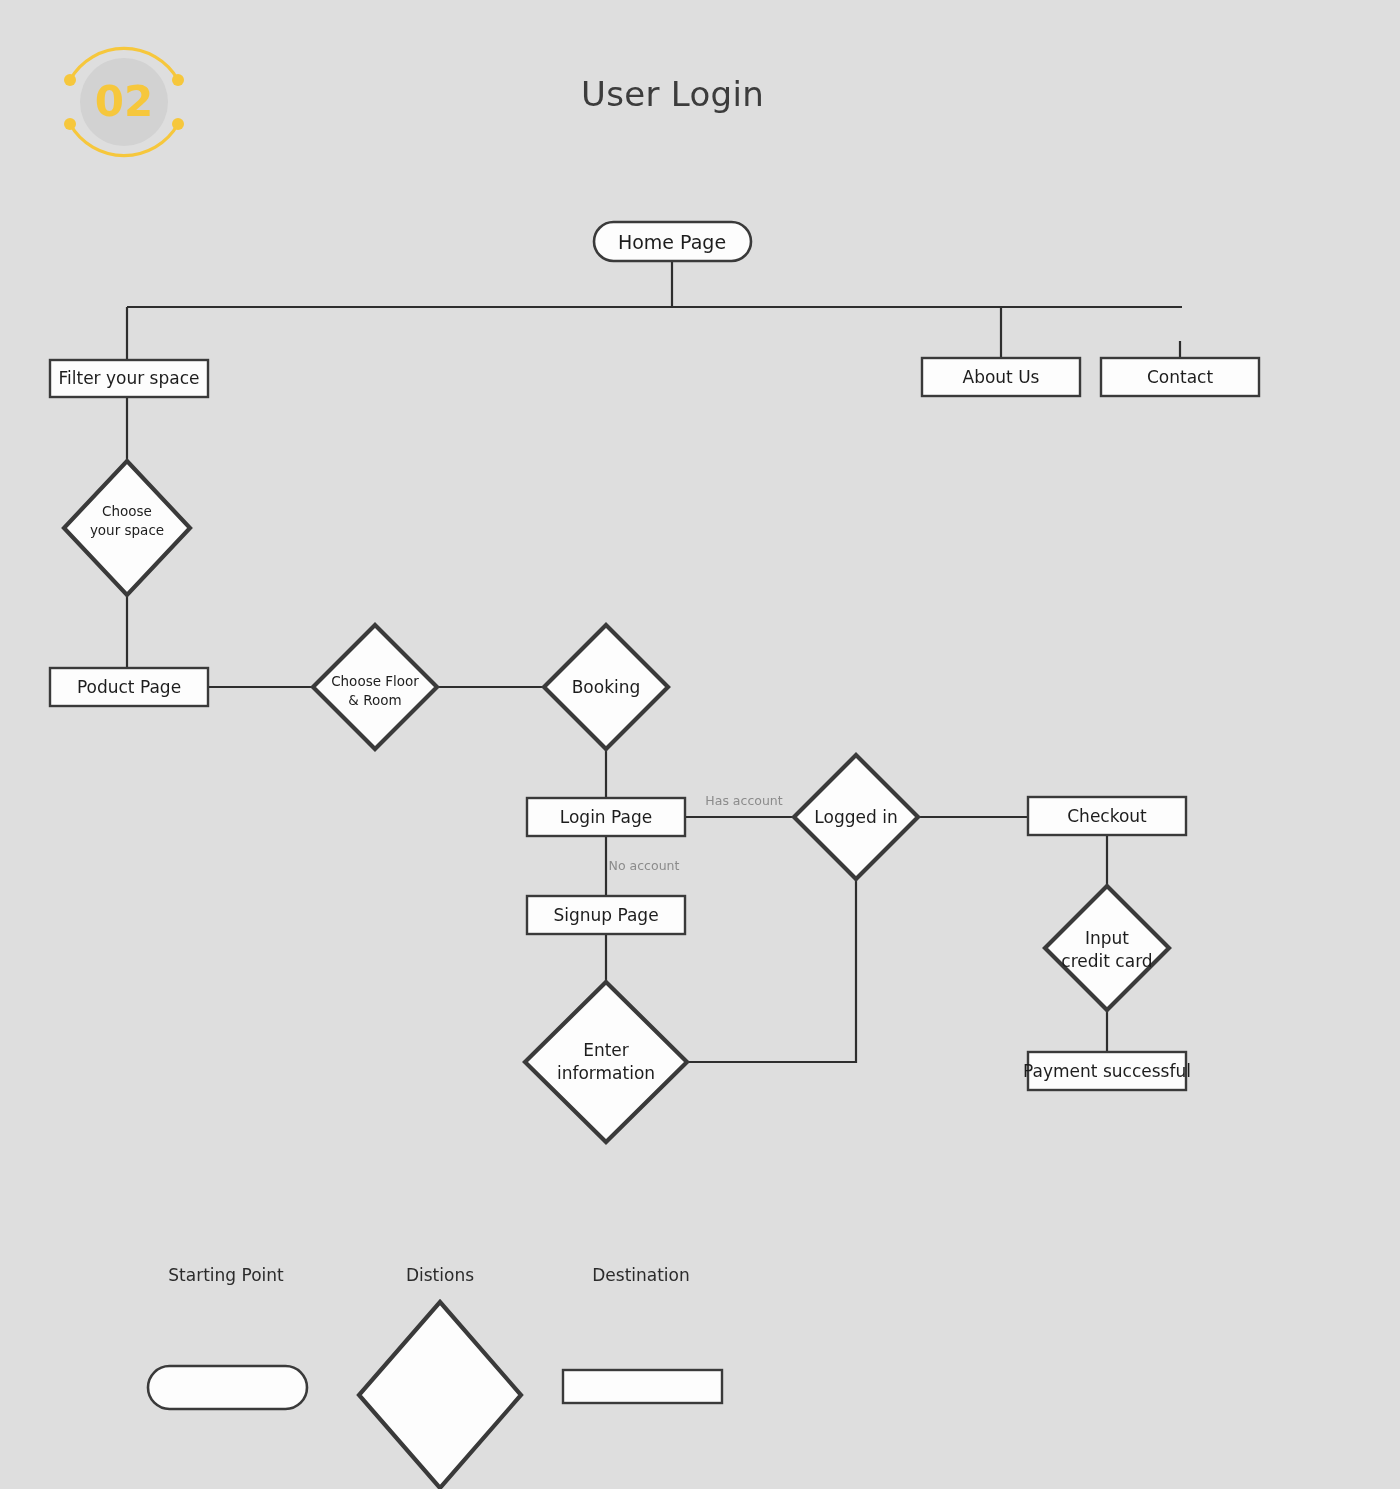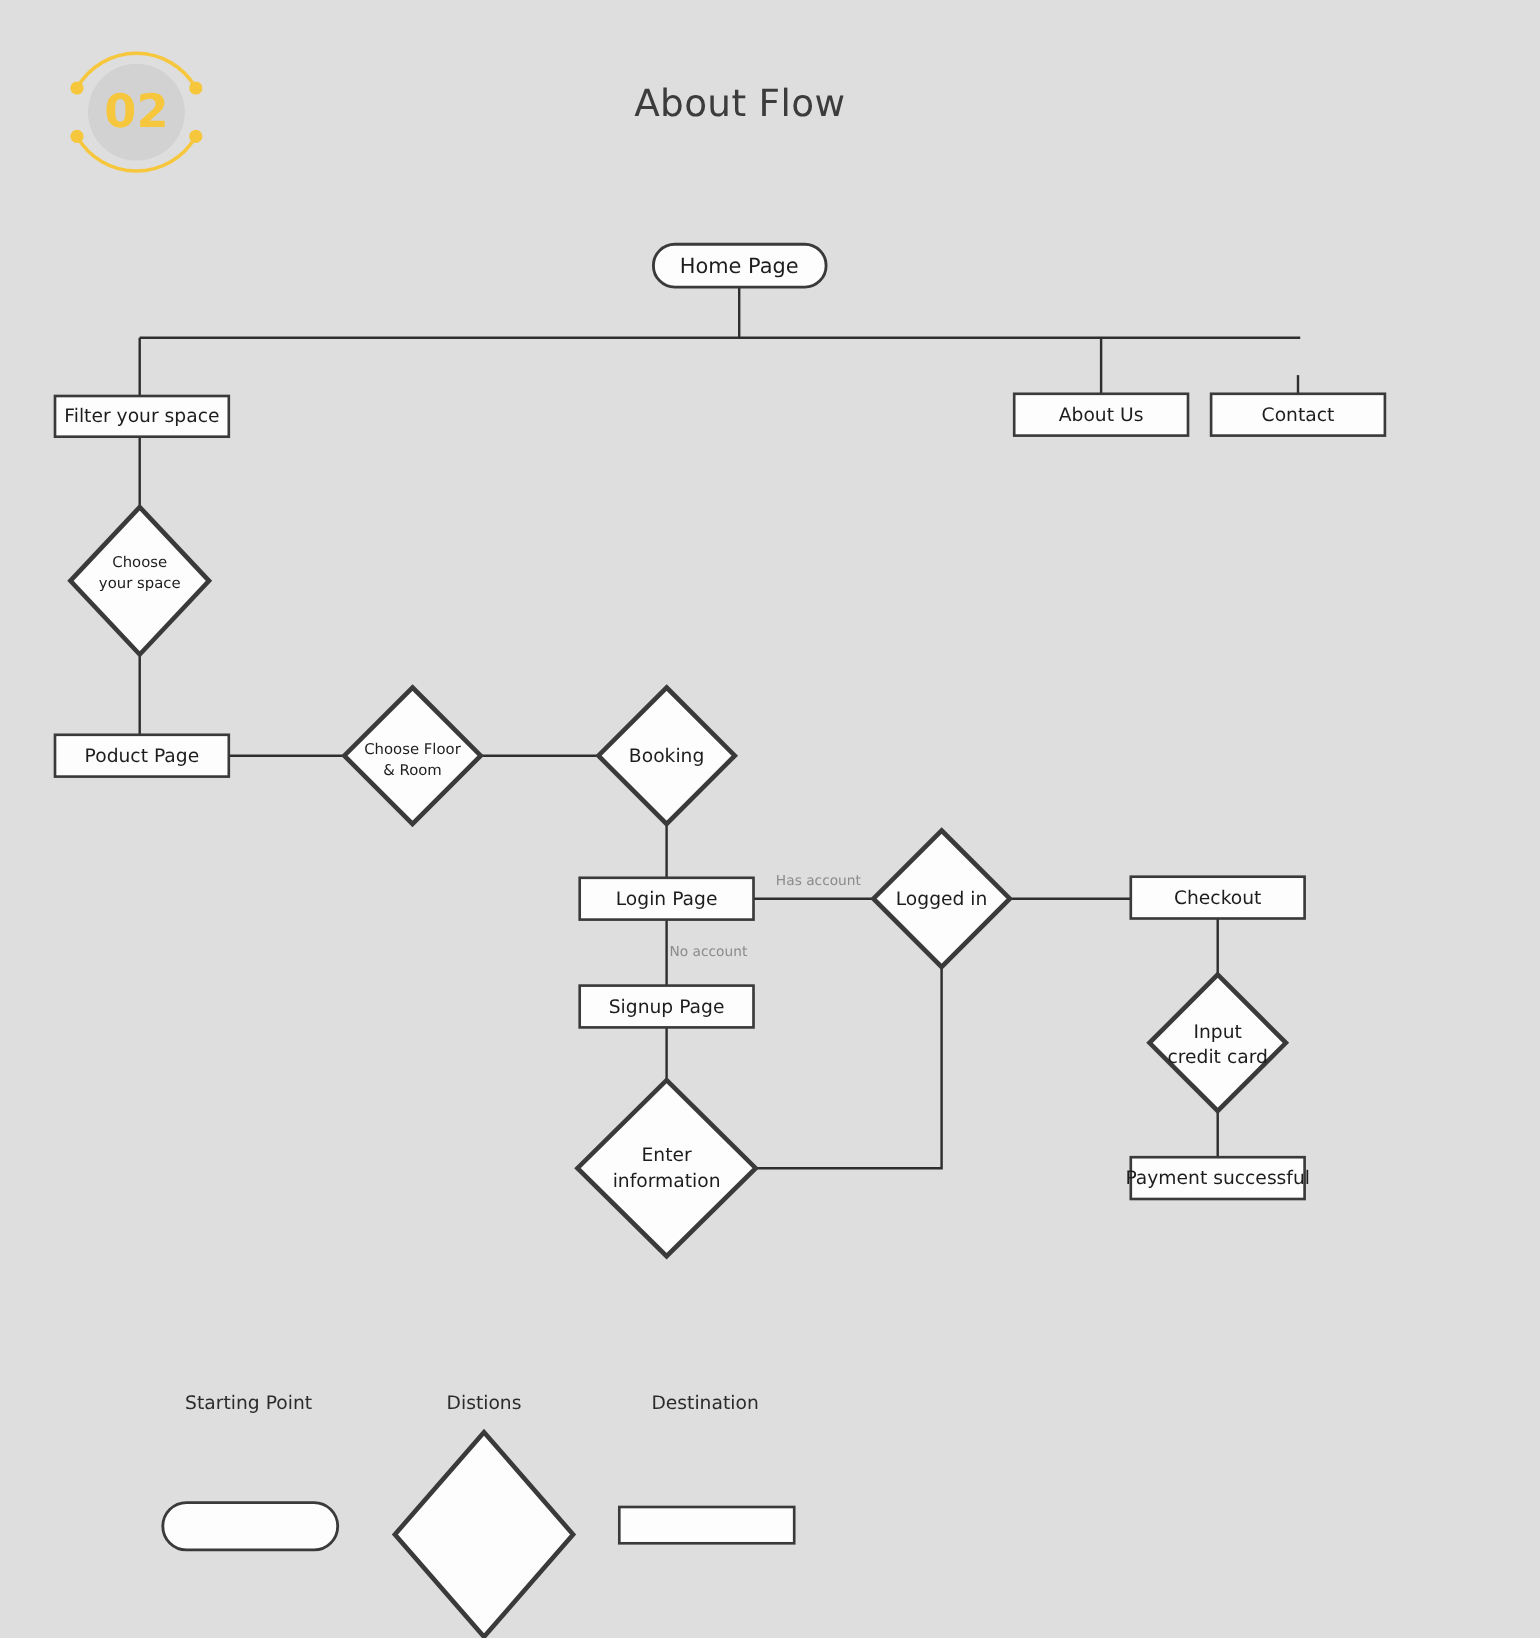--- a/index.html
+++ b/index.html
@@ -108,21 +108,21 @@
       <path d="M 22 48 A 62 62 0 0 1 130 48" fill="none" stroke="#f6c73c" stroke-width="3.2" stroke-linecap="round"></path>
       <path d="M 22 92 A 62 62 0 0 0 130 92" fill="none" stroke="#f6c73c" stroke-width="3.2" stroke-linecap="round"></path>
       <circle cx="22" cy="48" r="6" fill="#f6c73c"></circle>
       <circle cx="130" cy="48" r="6" fill="#f6c73c"></circle>
       <circle cx="22" cy="92" r="6" fill="#f6c73c"></circle>
       <circle cx="130" cy="92" r="6" fill="#f6c73c"></circle>
       <text class="badge-num" x="76" y="72">02</text>
     </svg>
   </div>
 
-  <div class="page-title">About Flow</div>
+  <div class="page-title">User Login</div>
 
   <svg class="canvas" viewBox="0 0 1400 1489" xmlns="http://www.w3.org/2000/svg">
 
     <g>
       <path class="connector" d="M 672 261 L 672 307"></path>
       <path class="connector" d="M 127 307 L 1182 307"></path>
       <path class="connector" d="M 127 307 L 127 360"></path>
       <path class="connector" d="M 1001 307 L 1001 358"></path>
       <path class="connector" d="M 1180 341 L 1180 358"></path>
 

